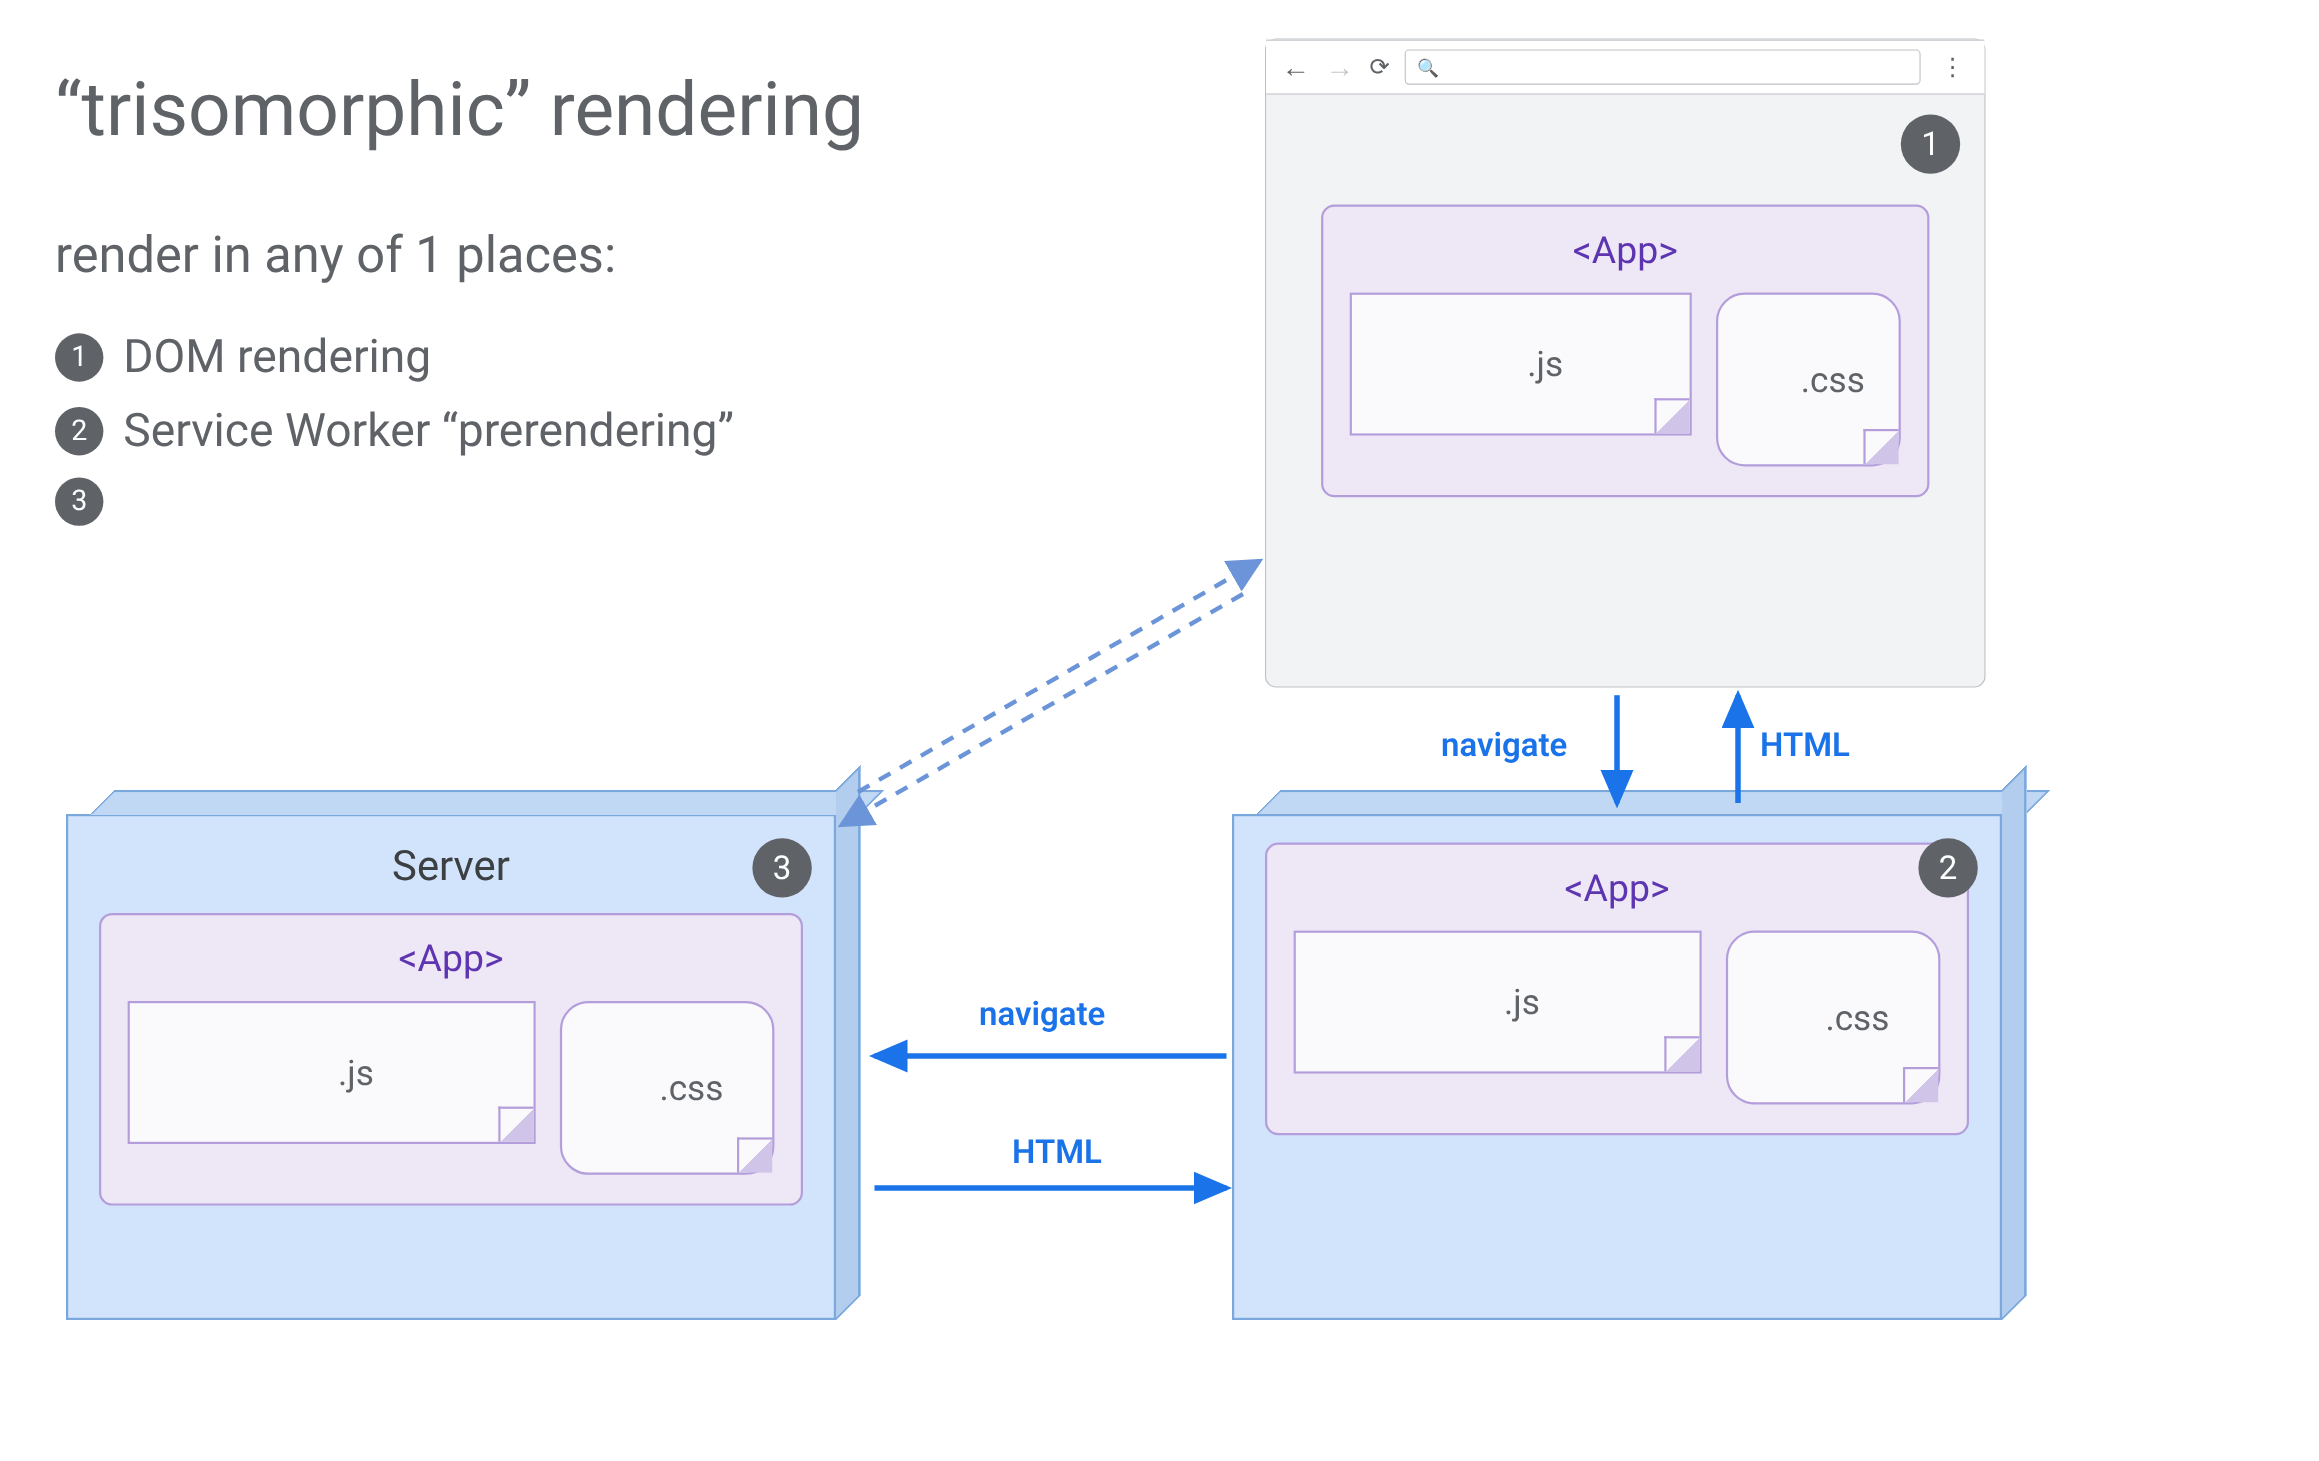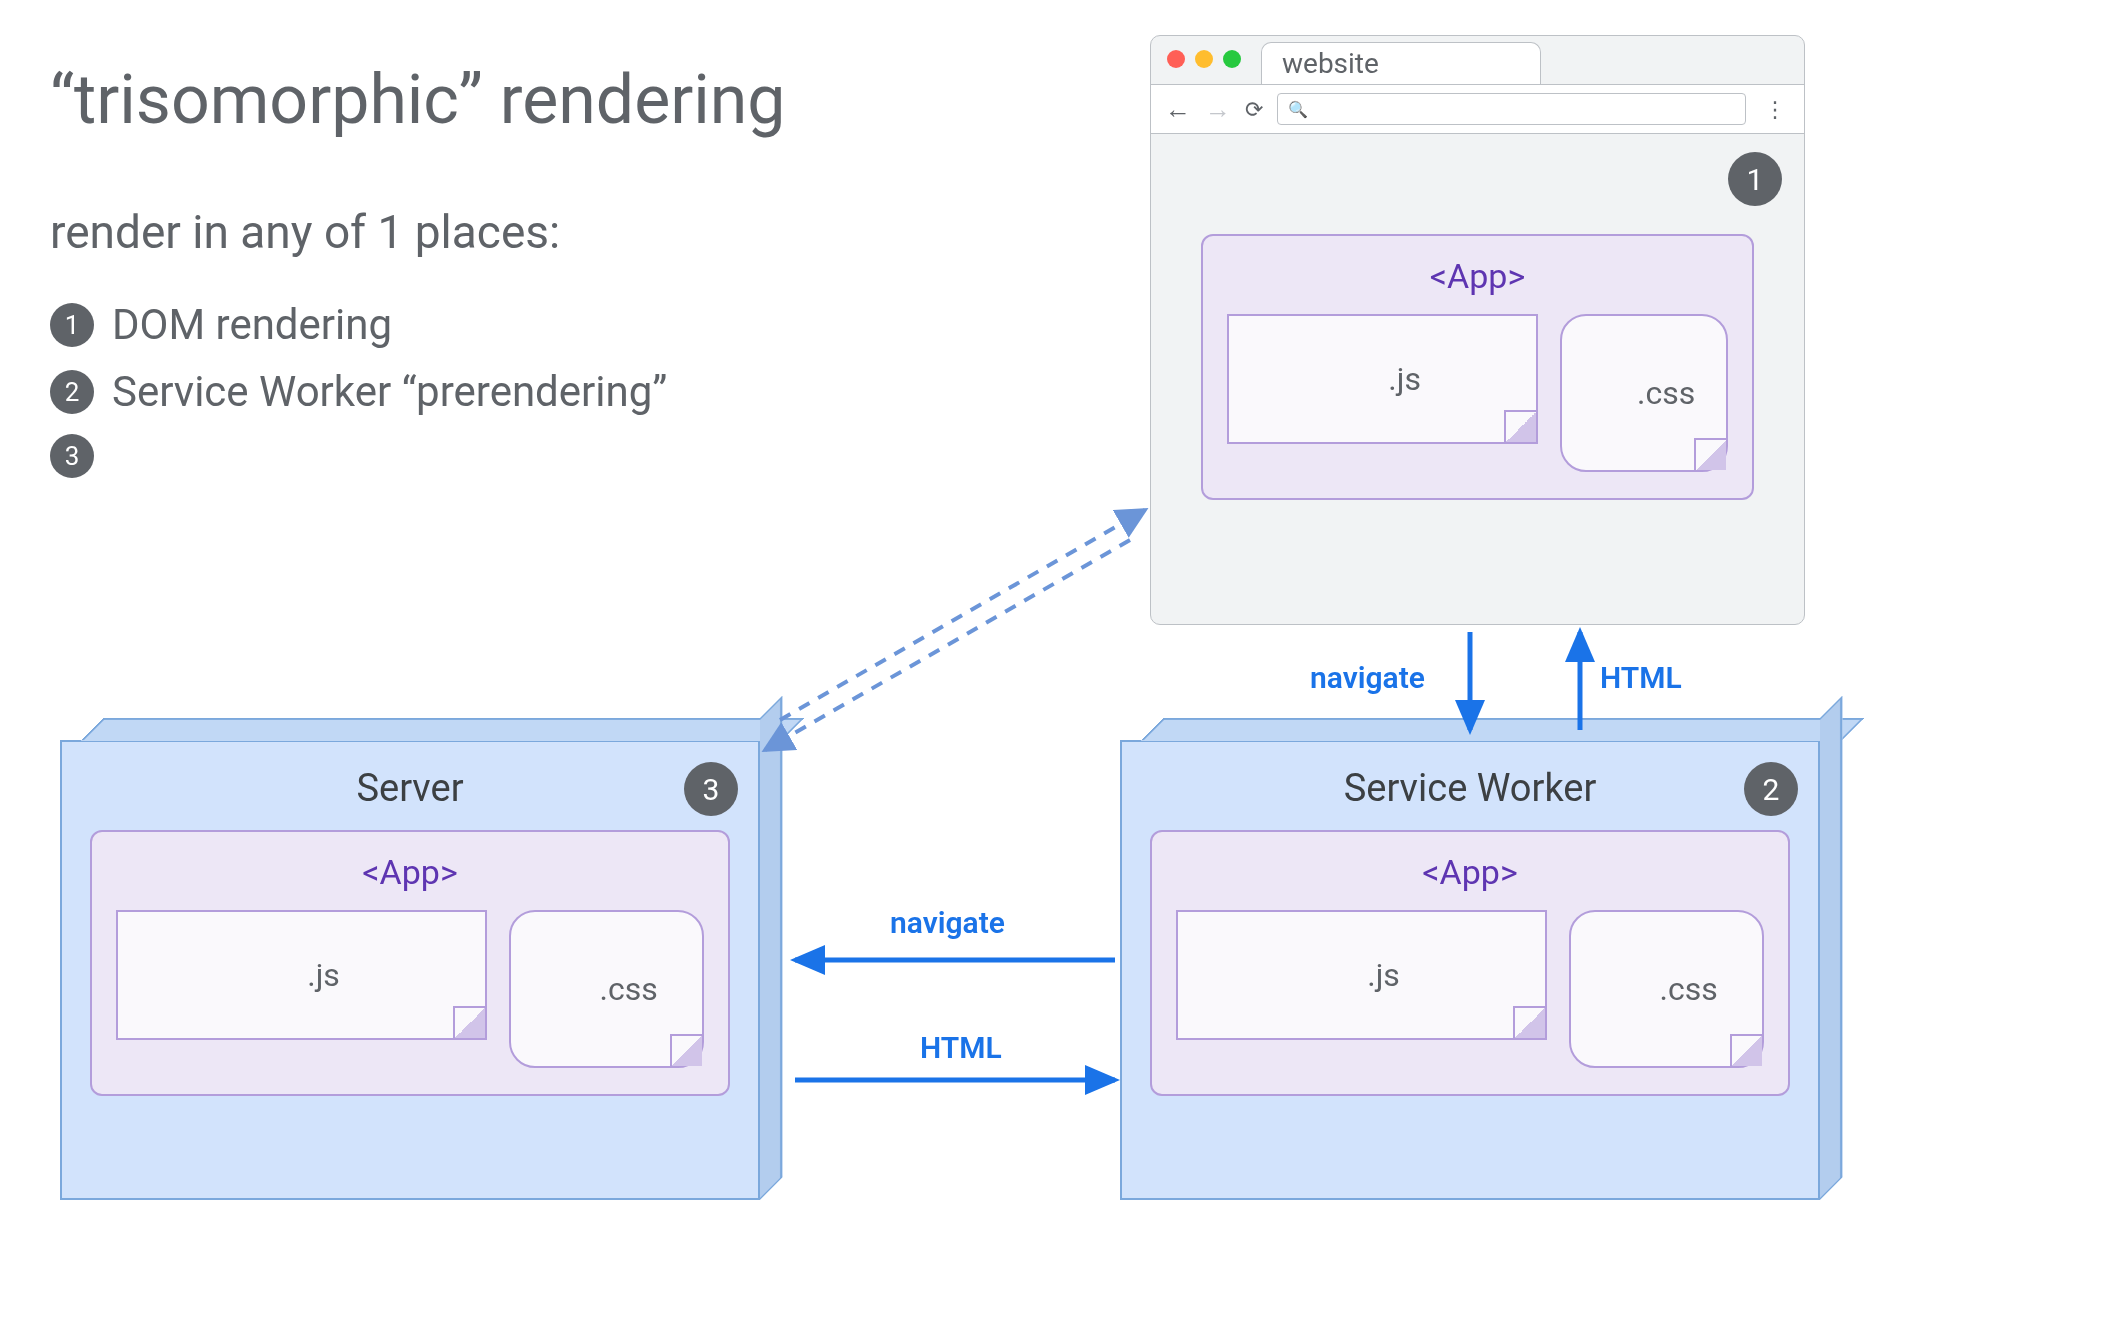--- a/index.html
+++ b/index.html
@@ -262,28 +262,20 @@
   <div class="list-item">
     <div class="bullet">2</div>
     <div class="list-text">Service Worker “prerendering”</div>
   </div>
   <div class="list-item">
     <div class="bullet">3</div>
   </div>
 </div>
 
 <div class="browser">
-  <div class="browser-top">
-    <div class="traffic-lights">
-      <div class="light light-red"></div>
-      <div class="light light-yellow"></div>
-      <div class="light light-green"></div>
-    </div>
-    <div class="tab">website</div>
-  </div>
   <div class="toolbar">
     <span class="nav-arrow">←</span>
     <span class="nav-arrow disabled">→</span>
     <span class="reload-icon">⟳</span>
     <div class="url-bar">
       <span>🔍</span>
     </div>
     <span class="menu-dots">⋮</span>
   </div>
   <div class="viewport">
@@ -323,21 +315,20 @@
         </div>
       </div>
     </div>
   </div>
 </div>
 
 <div class="panel3d" style="top:740px; left:1120px; width:700px;">
   <div class="panel-top3d"></div>
   <div class="panel-side3d"></div>
   <div class="panel-face" style="height:460px;">
-    <div class="panel-title">Service Worker</div>
     <div class="badge" style="top:20px; right:20px;">2</div>
     <div class="app-box">
       <div class="app-title">&lt;App&gt;</div>
       <div class="file-row">
         <div class="file file-js">
           <span>.js</span>
           <div class="dogear"></div>
         </div>
         <div class="file file-css">
           <span>.css</span>

